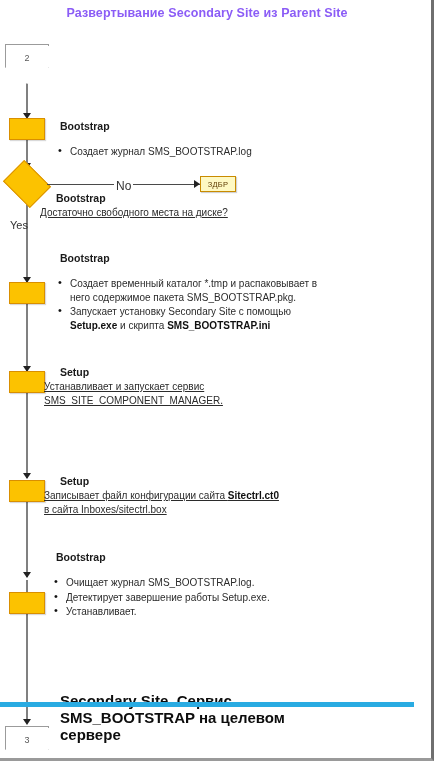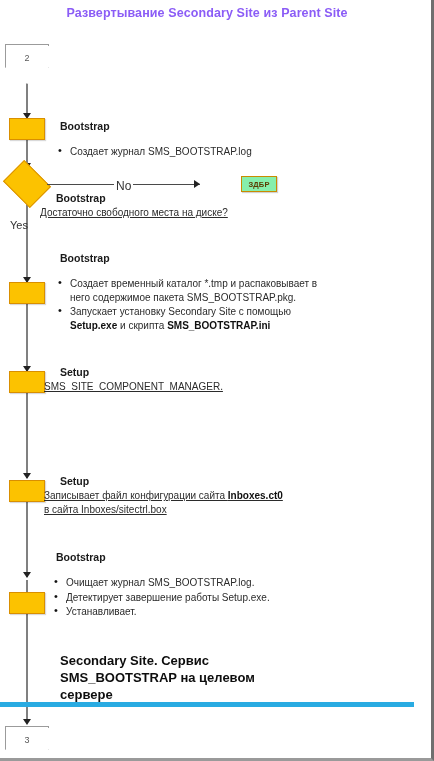--- a/index.html
+++ b/index.html
@@ -102,32 +102,31 @@
     height: 30px;
     background: #fcc200;
     border: 1.5px solid #d98f00;
     box-sizing: border-box;
     transform: rotate(45deg);
   }
 
   
   .mini-box {
     position: absolute;
-    background: #86efac;
+    background: #fef9c3;
     border: 1.5px solid #c98b00;
     box-sizing: border-box;
     display: flex;
     align-items: center;
     justify-content: center;
     font-size: 7.5px;
-    font-weight: bold;
+    font-weight: normal;
     color: #5c3a00;
     letter-spacing: 0.2px;
     box-shadow: 1px 1px 1px rgba(0,0,0,0.18);
-    margin-left: 41px;
   }
 
   
   .branch-line {
     position: absolute;
     height: 1px;
     background: #4a4a4a;
   }
   .arrowhead-right {
     position: absolute;
@@ -186,24 +185,25 @@
     font-size: 10px;
     line-height: 13.5px;
     color: #2b2b2b;
     text-decoration: underline;
   }
   .b { font-weight: bold; color: #101010; }
 
   
   .lane-heading {
     position: absolute;
-    font-size: 13px;
+    font-size: 15px;
     font-weight: bold;
     line-height: 17px;
     color: #0d0d0d;
+    margin-top: 40px;
   }
 
   .divider-cyan {
     position: absolute;
     left: 0;
     width: 414px;
     height: 5px;
     background: #29abe2;
   }
 </style>
@@ -269,28 +269,29 @@
       <li>Создает временный каталог *.tmp и распаковывает в него содержимое пакета SMS_BOOTSTRAP.pkg.</li>
       <li>Запускает установку Secondary Site с помощью
         <span class="b">Setup.exe</span> и скрипта
         <span class="b">SMS_BOOTSTRAP.ini</span></li>
     </ul>
   </div>
 
   <div class="proc-box" style="top:371px;"></div>
   <div class="note" style="left:44px; top:366px; width:300px;">
     <div class="note-title">Setup</div>
+    <p>Устанавливает и запускает сервис</p>
     <p>SMS_SITE_COMPONENT_MANAGER.</p>
   </div>
 
   <div class="proc-box" style="top:480px;"></div>
   <div class="note" style="left:44px; top:475px; width:330px;">
     <div class="note-title">Setup</div>
     <p>Записывает файл конфигурации сайта
-      <span class="b">Inboxes.ct0</span></p>
+      <span class="b">Sitectrl.ct0</span></p>
     <p>в сайта Inboxes/sitectrl.box</p>
   </div>
 
   <div class="proc-box" style="top:592px;"></div>
   <div class="note" style="left:40px; top:551px; width:320px;">
     <div class="note-title">Bootstrap</div>
     <ul>
       <li>Очищает журнал SMS_BOOTSTRAP.log.</li>
       <li>Детектирует завершение работы Setup.exe.</li>
       <li>Устанавливает.</li>

